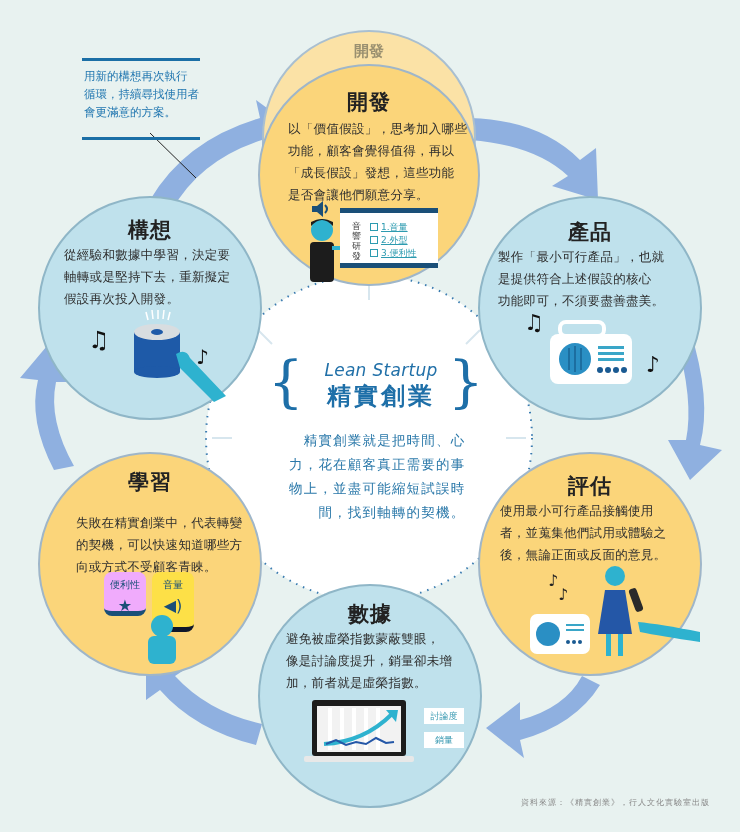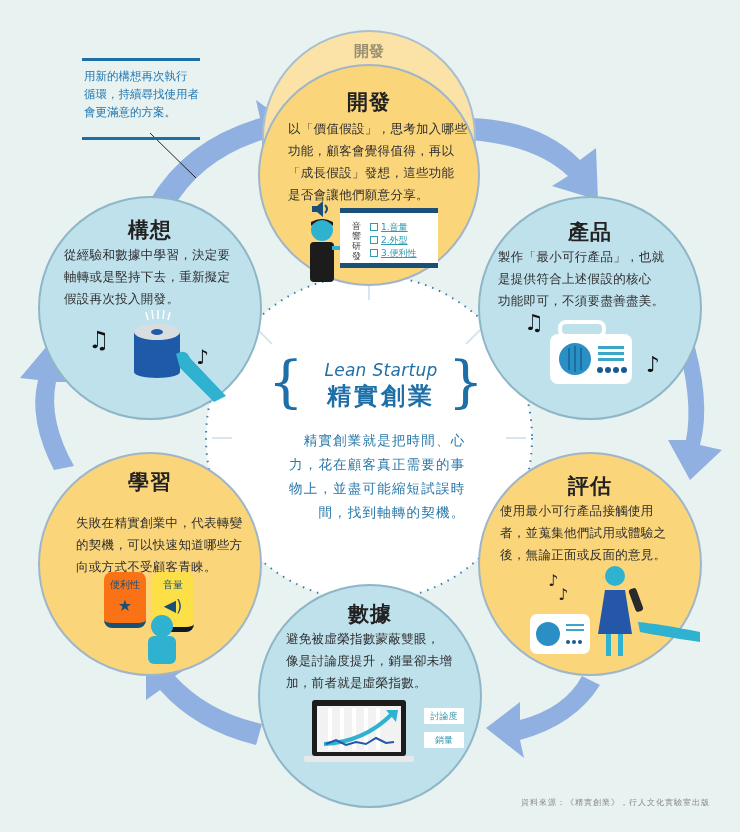--- a/index.html
+++ b/index.html
@@ -210,21 +210,21 @@
     <div class="tag" style="left:164px; top:146px; width:40px;">銷量</div>
   </div>
 
   <div class="circle yellow" style="left:38px; top:452px; width:224px; height:224px;">
     <div class="node-title" style="top:14px;">學習</div>
     <div class="node-desc" style="left:36px; top:42px;margin-top:16px;">
       <span>失敗在精實創業中，代表轉變</span>
       <span>的契機，可以快速知道哪些方</span>
       <span>向或方式不受顧客青睞。</span>
     </div>
-    <div class="card" style="left:64px; top:118px; width:42px; height:56px; background:#f97316; border-bottom:5px solid #1a4f78; color:#1a4f78;border-radius:8px;">
+    <div class="card" style="left:64px; top:118px; width:42px; height:44px; background:#f0abfc; border-bottom:5px solid #1a4f78; color:#1a4f78;border-radius:8px;">
       <div>便利性</div>
       <div style="font-size:16px; margin-top:4px;">★</div>
     </div>
     <div class="card" style="left:112px; top:118px; width:42px; height:60px; background:#fde047; border-bottom:5px solid #0f172a; color:#1a4f78;">
       <div>音量</div>
       <div style="font-size:16px; margin-top:4px;">◀)</div>
     </div>
     <svg style="position:absolute; left:98px; top:160px;" width="40" height="50">
       <circle cx="24" cy="12" r="11" fill="#2eb2cf"></circle>
         <rect x="10" y="22" width="28" height="28" rx="6" fill="#2eb2cf"></rect>

